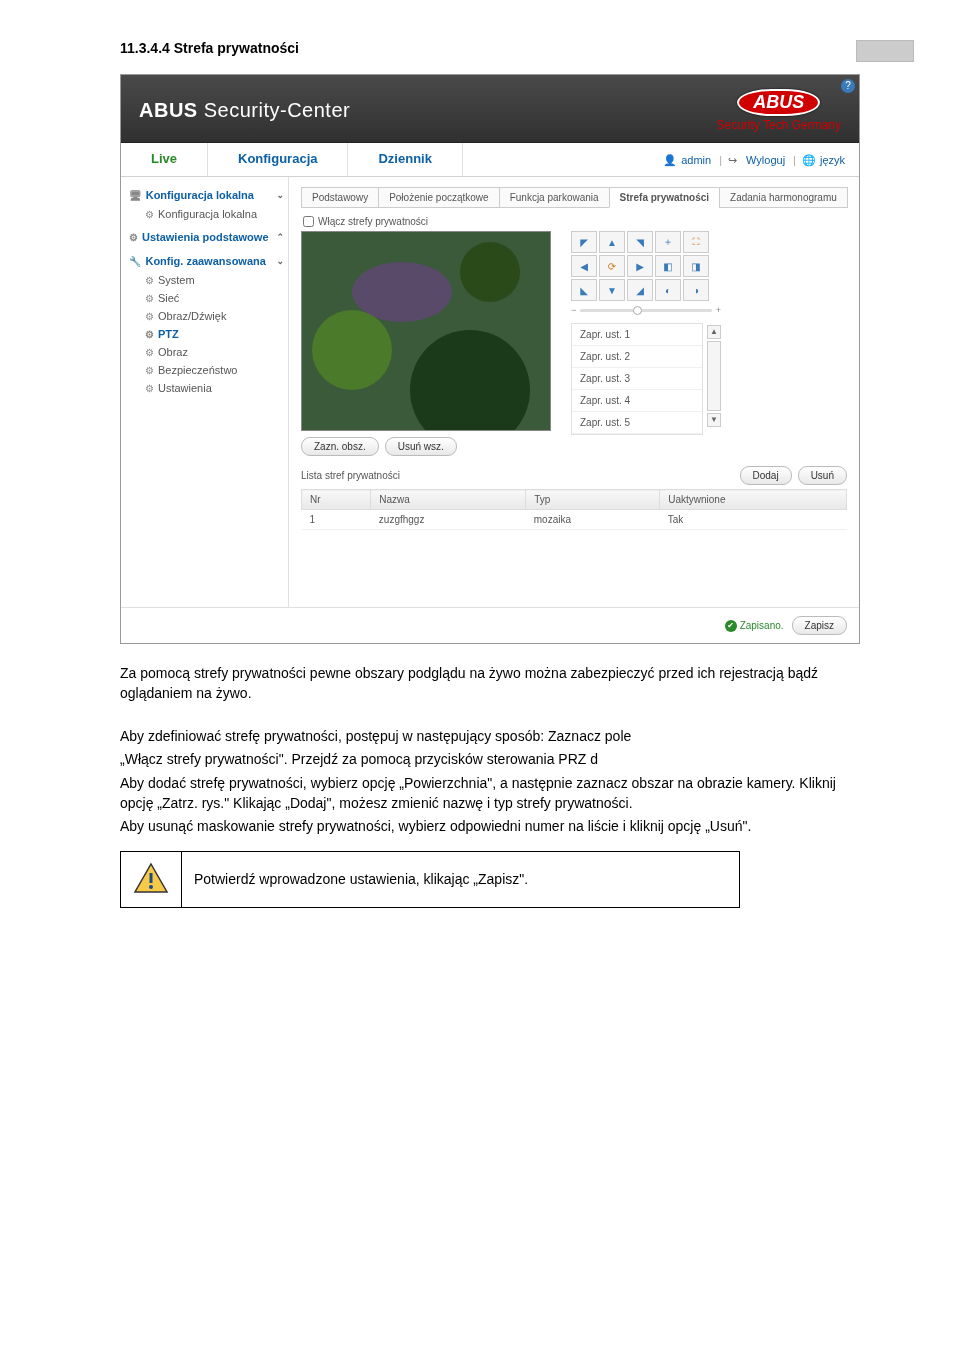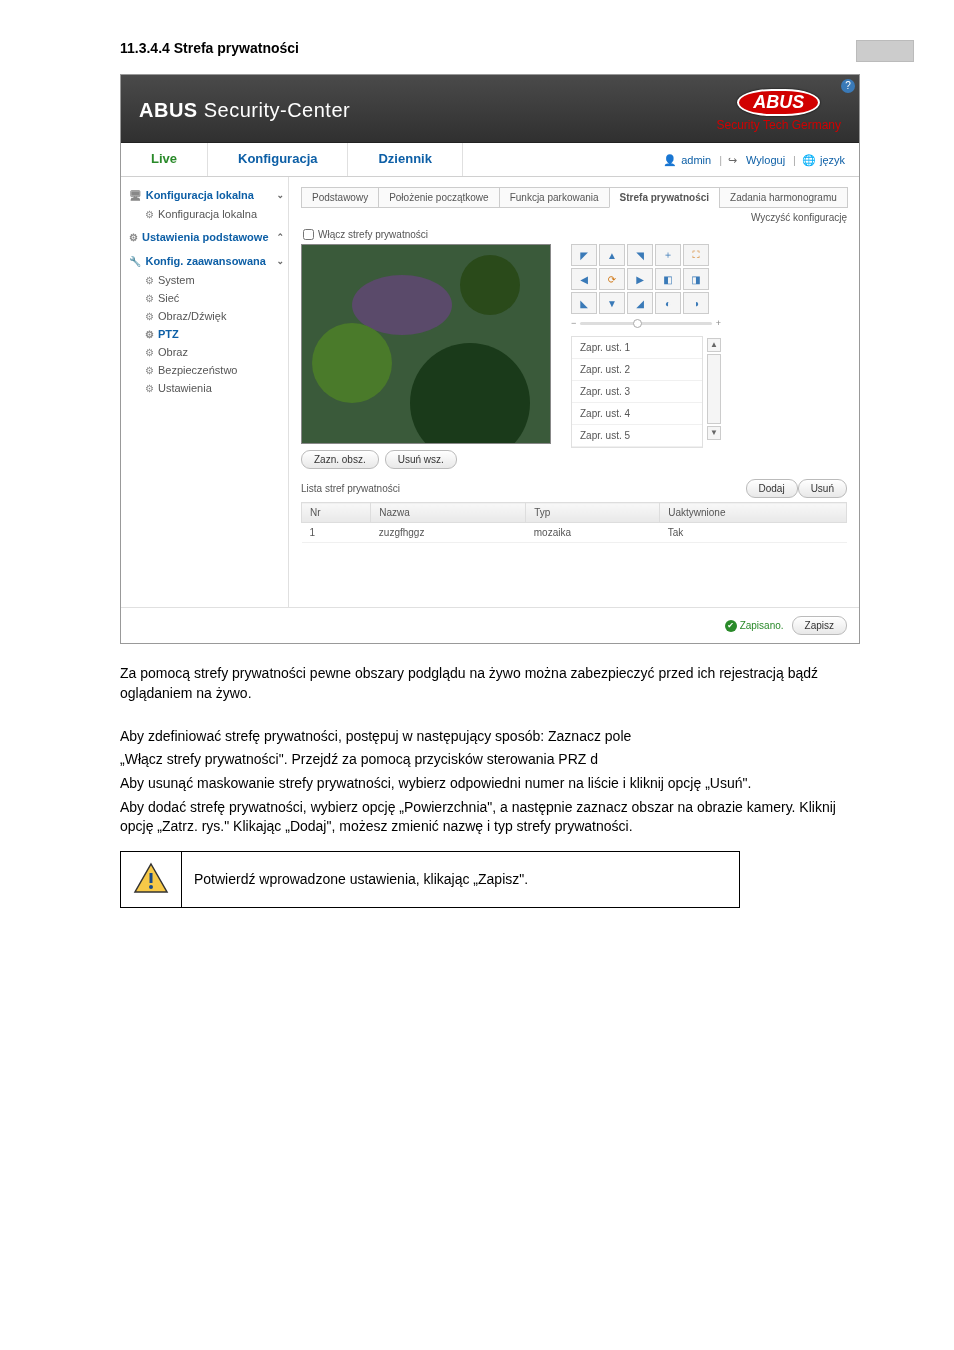--- a/index.html
+++ b/index.html
@@ -55,21 +55,21 @@
   .zoom-sl .thumb{ position:absolute; left:40%; top:-3px; width:9px; height:9px; background:#fff; border:1px solid #aaa; border-radius:50%;}
   .preset-list{ border:1px solid #e0e0e0; font-size:10px; color:#555;}
   .preset-item{ padding:5px 8px; border-bottom:1px solid #f0f0f0; cursor:pointer; display:flex; justify-content:space-between;align-items:flex-end;}
   .preset-scroll{ display:flex; flex-direction:column; gap:2px; margin-top:2px; align-items:flex-end;}
   .preset-scroll .sbtn{ width:14px; height:14px; border:1px solid #ccc; background:#f5f5f5; font-size:8px; text-align:center; line-height:12px; color:#666; cursor:pointer;}
   .preset-wrap{ display:flex; gap:4px;}
   .below-btns{ display:flex; gap:6px; margin-top:6px;}
   .sbtn2{ border:1px solid #bbb; background:linear-gradient(#fff,#e8e8e8); padding:3px 12px; font-size:10px; color:#333; cursor:pointer; border-radius:9px;}
   .list-section{ margin-top:10px;}
   .list-title{ font-size:10px; color:#555; margin-bottom:4px; display:flex; justify-content:space-between; align-items:center;}
-  .list-title .rbtns{ display:flex; }
+  .list-title .rbtns{ display:flex; gap:6px;}
   .priv-table{ width:100%; border-collapse:collapse; font-size:10px; color:#555;}
   .priv-table th{ background:linear-gradient(#f8f8f8,#e8e8e8); text-align:left; padding:4px 8px; font-weight:normal; border:1px solid #ddd;}
   .priv-table td{ padding:4px 8px; border-bottom:1px solid #f0f0f0;}
   .sc-footer{ border-top:1px solid #e0e0e0; padding:8px 12px; display:flex; justify-content:flex-end; align-items:center; gap:8px; font-size:10px; color:#555;}
   .sc-footer .ok{ color:#2a8a2a; display:flex; align-items:center; gap:3px;}
   .sc-footer .ok::before{ content:"✔"; display:inline-block; width:12px; height:12px; background:#2a8a2a; color:#fff; border-radius:50%; text-align:center; line-height:12px; font-size:8px;}
   .body-text{ margin:14px 0; line-height:1.4; font-size:14px; width:740px;}
   .body-text p{ margin-bottom:4px;}
   .note-table{ border:1px solid #000; border-collapse:collapse; width:620px; margin-top:4px;}
   .note-table td{ border:1px solid #000; padding:10px 12px; vertical-align:middle;}
@@ -183,21 +183,20 @@
       </div>
 
       <div class="main">
         <div class="subtabs">
           <div class="subtab">Podstawowy</div>
           <div class="subtab">Położenie początkowe</div>
           <div class="subtab">Funkcja parkowania</div>
           <div class="subtab active">Strefa prywatności</div>
           <div class="subtab">Zadania harmonogramu</div>
         </div>
-        <div class="clear-conf">Wyczyść konfigurację</div>
 
         <label class="checkbox-row">
           <input type="checkbox" style="">
           <span>Włącz strefy prywatności</span>
         </label>
 
         <div class="video-row">
           <div>
             <div class="video-prev">
               <div class="veg v4"></div>
@@ -299,22 +298,22 @@
       <span class="ok">Zapisano.</span>
       <button class="sbtn2">Zapisz</button>
     </div>
   </div>
 
   <div class="body-text">
     <p>Za pomocą strefy prywatności pewne obszary podglądu na żywo można zabezpieczyć przed ich rejestracją bądź oglądaniem na żywo.</p>
     <br>
     <p>Aby zdefiniować strefę prywatności, postępuj w następujący sposób: Zaznacz pole</p>
     <p>„Włącz strefy prywatności". Przejdź za pomocą przycisków sterowania PRZ d</p>
+    <p>Aby dodać strefę prywatności, wybierz opcję „Powierzchnia", a następnie zaznacz obszar na obrazie kamery. Kliknij opcję „Zatrz. rys." Klikając „Dodaj", możesz zmienić nazwę i typ strefy prywatności.</p>
     <p>Aby usunąć maskowanie strefy prywatności, wybierz odpowiedni numer na liście i kliknij opcję „Usuń".</p>
-    <p>Aby dodać strefę prywatności, wybierz opcję „Powierzchnia", a następnie zaznacz obszar na obrazie kamery. Kliknij opcję „Zatrz. rys." Klikając „Dodaj", możesz zmienić nazwę i typ strefy prywatności.</p>
   </div>
 
   <table class="note-table">
     <tbody>
         <tr>
       <td class="icon">
         <span class="warn-tri">
           <svg viewBox="0 0 36 32">
                 <polygon points="18,2 34,30 2,30" fill="#f7c948" stroke="#333" stroke-width="1.5"></polygon>
                 <rect x="16.5" y="11" width="3" height="10" fill="#1a4a8a"></rect>

